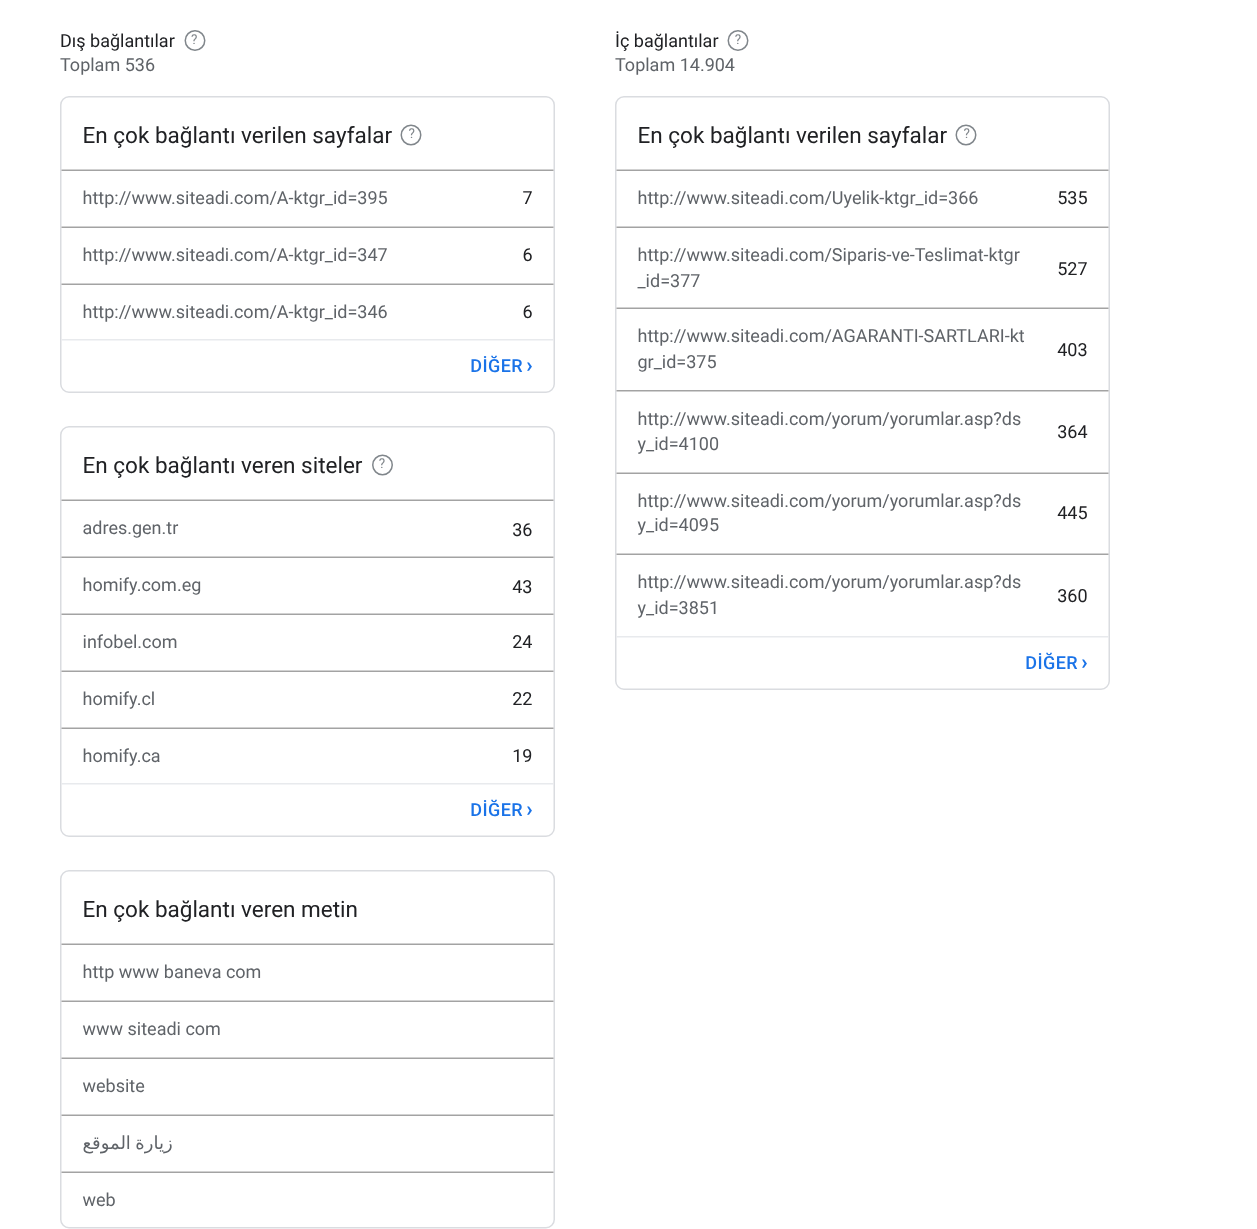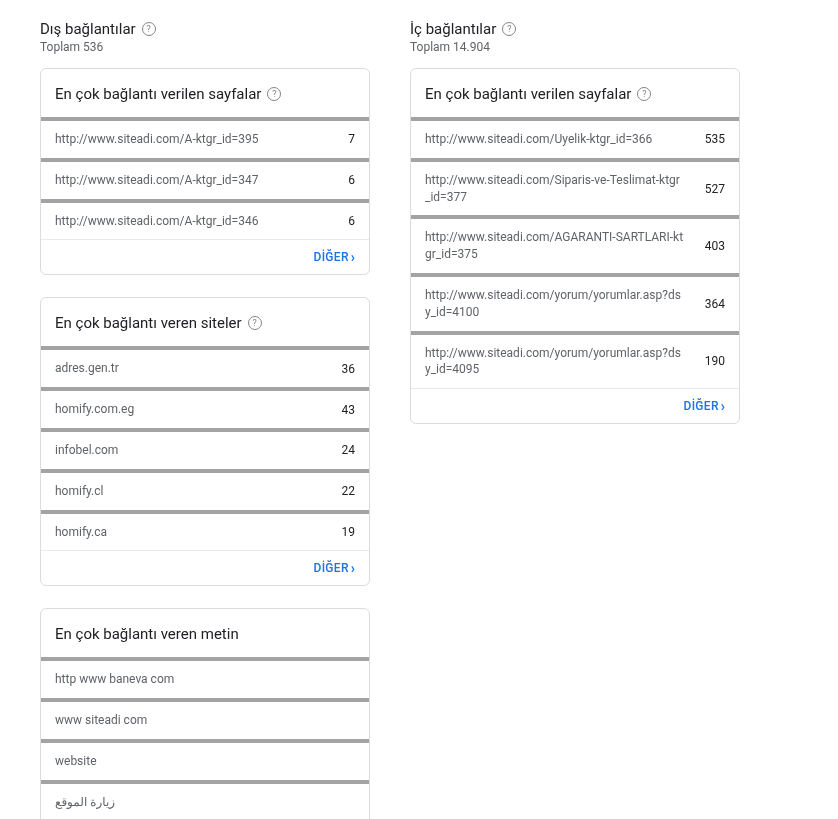--- a/index.html
+++ b/index.html
@@ -21,21 +21,21 @@
   }
   .col-header {
     margin-bottom: 14px;
   }
   .col-title-row {
     display: flex;
     align-items: center;
     gap: 6px;
   }
   .col-title {
-    font-size: 15px;
+    font-size: 12px;
     font-weight: 400;
     color: #202124;
   }
   .col-subtitle {
     font-size: 12px;
     color: #5f6368;
     margin-top: 2px;
   }
   .help-icon {
     width: 14px;
@@ -65,21 +65,21 @@
   .card-title {
     font-size: 15px;
     color: #202124;
     font-weight: 400;
     text-align: right;
   }
   .row {
     display: flex;
     align-items: center;
     padding: 10px 14px;
-    border-top: 4px solid #a3a3a3;
+    border-top: 1px solid #a3a3a3;
     font-size: 12px;
     color: #5f6368;
     min-height: 35px;
   }
   .row-label {
     flex: 1;
     word-break: break-all;
     padding-right: 10px;
     line-height: 1.4;
   }
@@ -228,21 +228,25 @@
       <div class="row">
         <span class="row-label">http://www.siteadi.com/AGARANTI-SARTLARI-ktgr_id=375</span>
         <span class="row-value">403</span>
       </div>
       <div class="row">
         <span class="row-label">http://www.siteadi.com/yorum/yorumlar.asp?dsy_id=4100</span>
         <span class="row-value">364</span>
       </div>
       <div class="row">
         <span class="row-label">http://www.siteadi.com/yorum/yorumlar.asp?dsy_id=4095</span>
-        <span class="row-value">190</span>
+        <span class="row-value">445</span>
+      </div>
+      <div class="row">
+        <span class="row-label">http://www.siteadi.com/yorum/yorumlar.asp?dsy_id=3851</span>
+        <span class="row-value">360</span>
       </div>
       <div class="card-footer">
         <span class="more-link">DİĞER</span>
         <span class="chevron">›</span>
       </div>
     </div>
   </div>
 
 </div>
 

